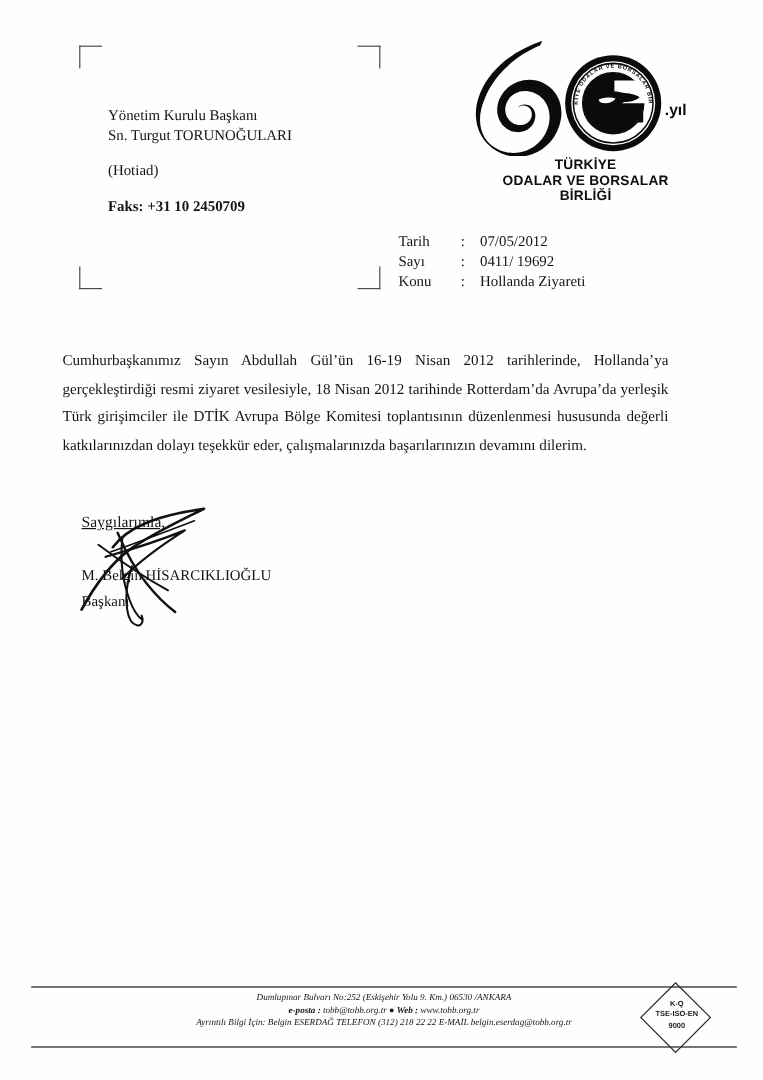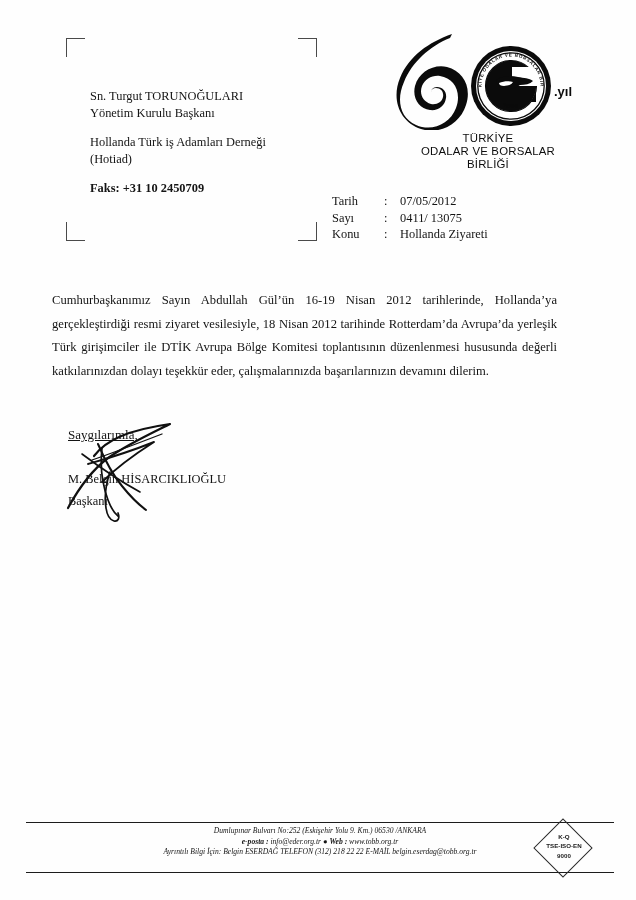--- a/index.html
+++ b/index.html
@@ -60,21 +60,21 @@
   }
   .logo-mark {
     position: relative;
     height: 96px;
     width: 220px;
   }
   .logo-mark svg { position: absolute; left: 0; top: 0; }
   .logo-title {
     margin-top: 2px;
     font-family: "Liberation Sans", sans-serif;
-    font-weight: normal;
+    font-weight: bold;
     font-size: 11.4px;
     line-height: 13px;
     letter-spacing: 0.2px;
     color: #0d0d0d;
   }
 
   
   .refs {
     position: absolute;
     left: 332px;
@@ -227,44 +227,43 @@
     </div>
     <div class="logo-title">
       <div>TÜRKİYE</div>
       <div>ODALAR VE BORSALAR</div>
       <div>BİRLİĞİ</div>
     </div>
   </div>
 
   <div class="address">
     <div class="grp">
+      <div>Yönetim Kurulu Başkanı</div>
       <div>Sn. Turgut TORUNOĞULARI</div>
-      <div>Yönetim Kurulu Başkanı</div>
     </div>
     <div class="grp">
-      <div>Hollanda Türk iş Adamları Derneği</div>
       <div>(Hotiad)</div>
     </div>
     <div class="grp">
       <div>Faks: +31 10 2450709</div>
     </div>
   </div>
 
   <div class="refs">
     <table>
       <tbody>
         <tr>
           <td class="lbl">Tarih</td>
           <td class="col">:</td>
           <td>07/05/2012</td>
         </tr>
         <tr>
           <td class="lbl">Sayı</td>
           <td class="col">:</td>
-          <td>0411/ 13075</td>
+          <td>0411/ 19692</td>
         </tr>
         <tr>
           <td class="lbl">Konu</td>
           <td class="col">:</td>
           <td>Hollanda Ziyareti</td>
         </tr>
       </tbody>
     </table>
   </div>
 
@@ -289,21 +288,21 @@
     <div>Başkanı</div>
   </div>
 
   <div class="rule top"></div>
   <div class="rule bottom"></div>
 
   <div class="footer">
     <div>Dumlupınar Bulvarı No:252 (Eskişehir Yolu 9. Km.) 06530 /ANKARA</div>
     <div>
       <span class="b">e-posta :</span>
-      <span>info@eder.org.tr</span>
+      <span>tobb@tobb.org.tr</span>
       <span>●</span>
       <span class="b">Web :</span>
       <span>www.tobb.org.tr</span>
     </div>
     <div>Ayrıntılı Bilgi İçin: Belgin ESERDAĞ  TELEFON (312) 218 22 22 E-MAİL belgin.eserdag@tobb.org.tr</div>
   </div>
 
   <div class="tse-seal">
     <div class="diamond"></div>
     <div class="seal-text">

